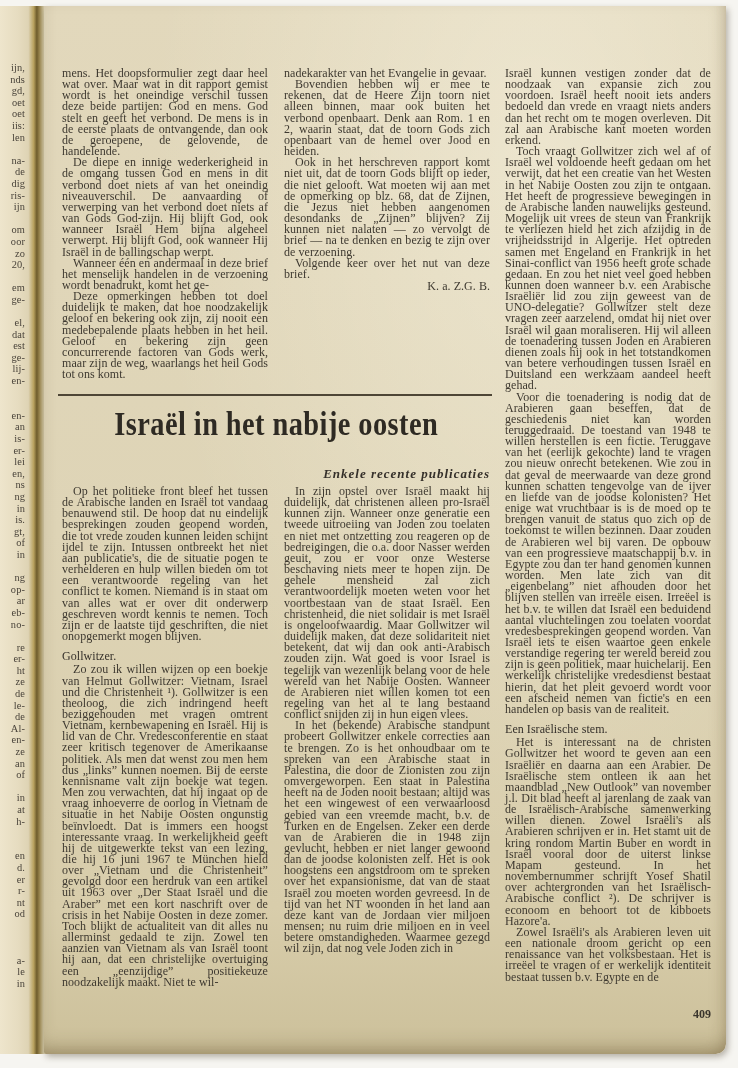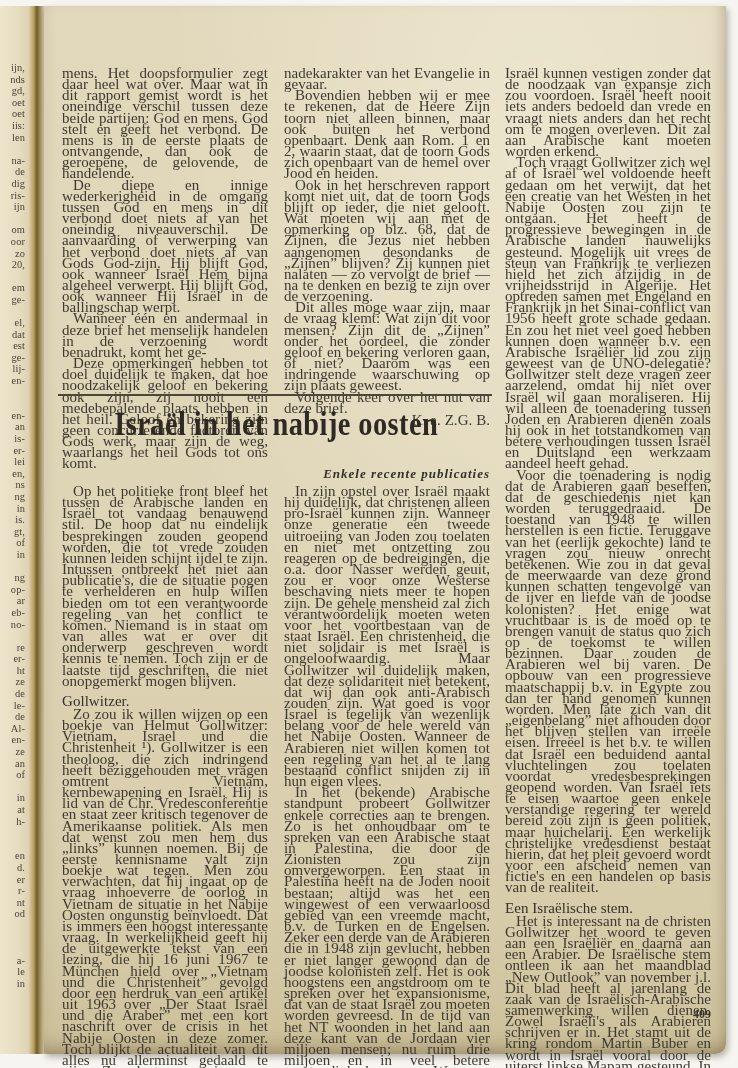--- a/index.html
+++ b/index.html
@@ -25,21 +25,21 @@
   .page{
     position:absolute;left:44px;top:6px;width:682px;height:1048px;
     background:
       radial-gradient(ellipse at 72% 14%, rgba(255,252,238,.38), rgba(255,252,238,0) 55%),
       linear-gradient(180deg,#e2d8bc 0%,#ded4b6 50%,#d8cdab 86%,#ccc09a 100%);
     box-shadow: inset 0 -14px 20px -10px rgba(92,72,36,.45),
                 inset -10px 0 18px -12px rgba(92,72,36,.35),
                 2px 3px 6px rgba(60,50,30,.35);
     border-radius:0 0 10px 2px;
   }
-  .col{position:absolute;width:206px;font-size:15px;line-height:11.15px;
+  .col{position:absolute;width:206px;font-size:12px;line-height:11.15px;
        color:#3e3930;text-align:justify;letter-spacing:.05px;}
   .para{margin:0;text-indent:11px;}
   .para-noindent{text-indent:0;}
   .para-heading{text-indent:0;margin-top:9px;margin-bottom:2px;color:#35302a;}
   .tcol1{left:18px;top:62px;}
   .tcol2{left:240px;top:62px;}
   .col3{left:461px;top:62px;}
   .bcol1{left:18px;top:480px;}
   .bcol2{left:240px;top:480px;}
   .sig-row{display:flex;justify-content:flex-end;margin-top:1px;}
@@ -155,21 +155,20 @@
       <p class="para para-body">De diepe en innige wederkerigheid in de omgang tussen God en mens in dit verbond doet niets af van het oneindig niveauverschil. De aanvaarding of verwerping van het verbond doet niets af van Gods God-zijn. Hij blijft God, ook wanneer Israël Hem bijna algeheel verwerpt. Hij blijft God, ook wanneer Hij Israël in de ballingschap werpt.</p>
       <p class="para para-body">Wanneer één en andermaal in deze brief het menselijk handelen in de verzoening wordt benadrukt, komt het ge-</p>
       <p class="para para-body">Deze opmerkingen hebben tot doel duidelijk te maken, dat hoe noodzakelijk geloof en bekering ook zijn, zij nooit een medebepalende plaats hebben in het heil. Geloof en bekering zijn geen concurrerende factoren van Gods werk, maar zijn de weg, waarlangs het heil Gods tot ons komt.</p>
     </div>
 
   <div class="col tcol2">
     <div>
         <p class="para para-noindent">nadekarakter van het Evangelie in gevaar.</p>
         <p class="para para-body">Bovendien hebben wij er mee te rekenen, dat de Heere Zijn toorn niet alleen binnen, maar ook buiten het verbond openbaart. Denk aan Rom. 1 en 2, waarin staat, dat de toorn Gods zich openbaart van de hemel over Jood en heiden.</p>
         <p class="para para-body">Ook in het herschreven rapport komt niet uit, dat de toorn Gods blijft op ieder, die niet gelooft. Wat moeten wij aan met de opmerking op blz. 68, dat de Zijnen, die Jezus niet hebben aangenomen desondanks de „Zijnen” blijven? Zij kunnen niet nalaten — zo vervolgt de brief — na te denken en bezig te zijn over de verzoening.</p>
-        <p class="para para-body">Dit alles moge waar zijn, maar de vraag klemt: Wat zijn dit voor mensen? Zijn dit de „Zijnen” onder het oordeel, die zonder geloof en bekering verloren gaan, of niet? Daarom was een indringende waarschuwing op zijn plaats geweest.</p>
         <p class="para para-body">Volgende keer over het nut van deze brief.</p>
       </div>
     <div class="sig-row">
       <span>K. a. Z.</span>
       <span>G. B.</span>
     </div>
   </div>
 
   <div class="rule"></div>
 

